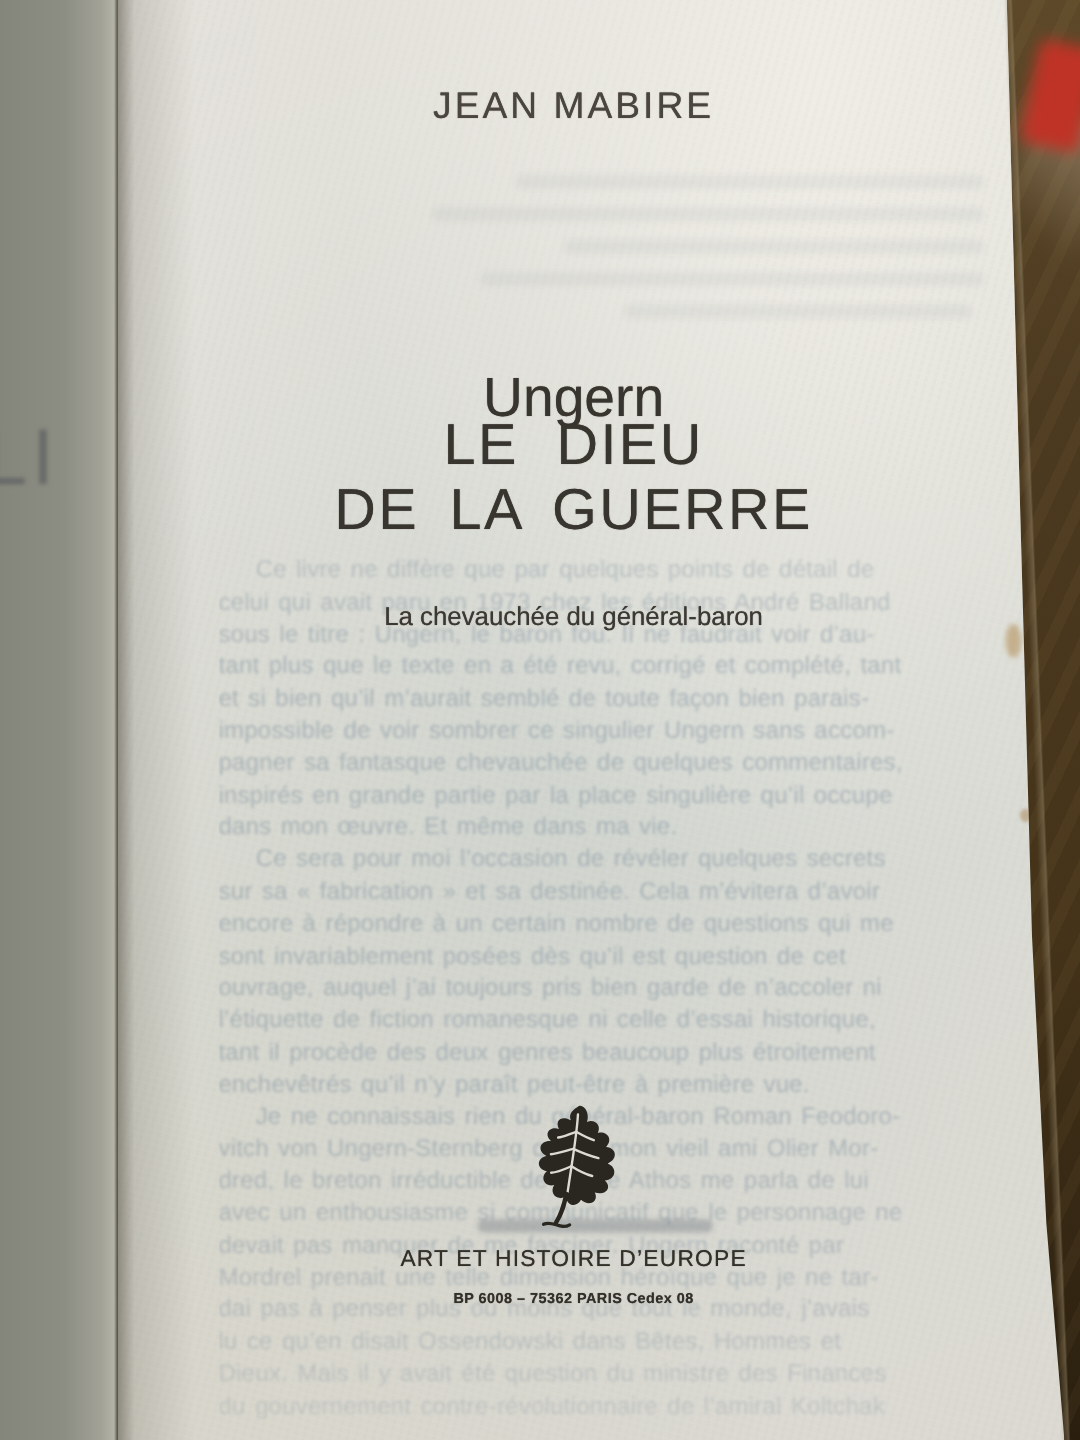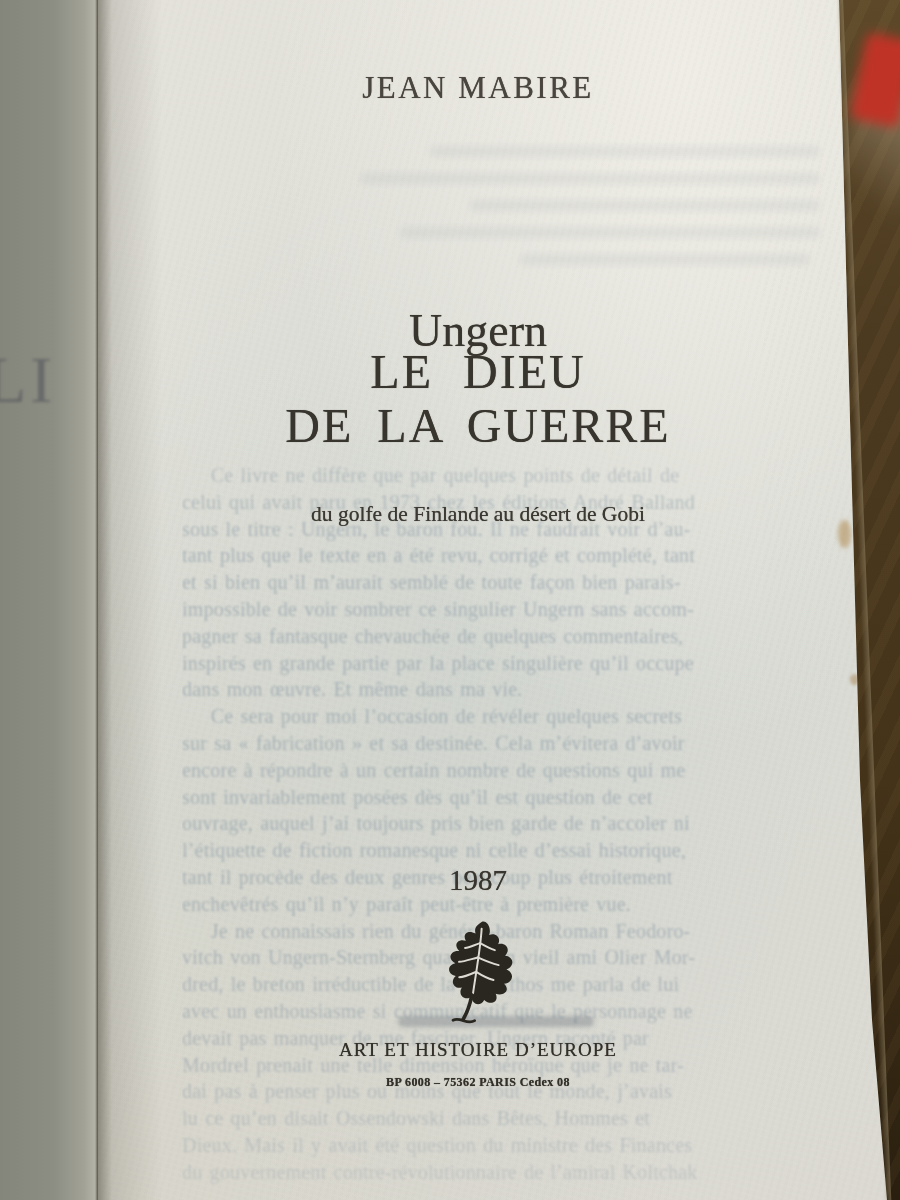--- a/index.html
+++ b/index.html
@@ -1,17 +1,17 @@
 <!DOCTYPE html>
 <html><head>
 <meta charset="utf-8">
 <style>
   html,body{margin:0;padding:0;background:#222;}
   #photo{position:relative;width:900px;height:1200px;overflow:hidden;
-         font-family:Liberation Serif, serif;}
+         font-family:Liberation Sans, sans-serif;}
 
   
   #cover-edge{position:absolute;inset:0;
     background:
       repeating-linear-gradient(115deg, rgba(214,173,112,.05) 0 10px, rgba(0,0,0,0) 10px 26px),
       linear-gradient(180deg,#5d4929 0%,#4c3a20 28%,#443319 65%,#2a1f0f 100%);}
   #bookmark{position:absolute;left:858px;top:36px;width:50px;height:88px;
     background:#bf3326;border-radius:8px;filter:blur(6px);transform:rotate(12deg);}
   #bookmark-streak{position:absolute;left:840px;top:92px;width:74px;height:150px;
     background:linear-gradient(205deg,rgba(196,180,158,.5),rgba(0,0,0,0) 70%);
@@ -127,24 +127,23 @@
       </div>
     <div id="imprint-smudge"></div>
 
     <div class="pline" id="author-name">JEAN MABIRE</div>
 
     <div class="pline" id="title-overline">Ungern</div>
     <div class="pline" id="title-line2">DE LA GUERRE</div>
     <div class="pline" id="title-line1">LE DIEU</div>
 
     <div class="pline" id="subtitle">
-      <div>du golfe de Finlande au désert de Gobi</div>
+      <div>La chevauchée du général-baron</div>
     </div>
 
-    <div class="pline" id="year">1987</div>
 
     <div class="pline" id="emblem-wrap">
       <svg id="oak-leaf" width="92" height="112" viewBox="0 0 100 124" aria-hidden="true">
         <path fill="#2a2620" d="M49 6 C44 10 40 14 43 20 C34 16 28 22 33 29 C24 27 19 35 27 41
           C17 41 14 51 24 55 C15 58 16 68 26 69 C20 75 25 84 34 81 C30 89 38 96 46 90
           C47 99 57 100 60 92 C68 98 77 92 72 84 C82 86 88 78 80 72 C90 70 91 59 81 56
           C90 51 88 41 78 41 C84 33 77 26 69 29 C72 21 64 16 58 20 C60 12 54 4 49 6 Z"></path>
         <g stroke="#dcdad2" stroke-width="2.2" fill="none" stroke-linecap="round">
           <path d="M49 14 C50 34 48 60 47 86"></path>
           <path d="M49 30 C42 33 38 36 33 37"></path>

